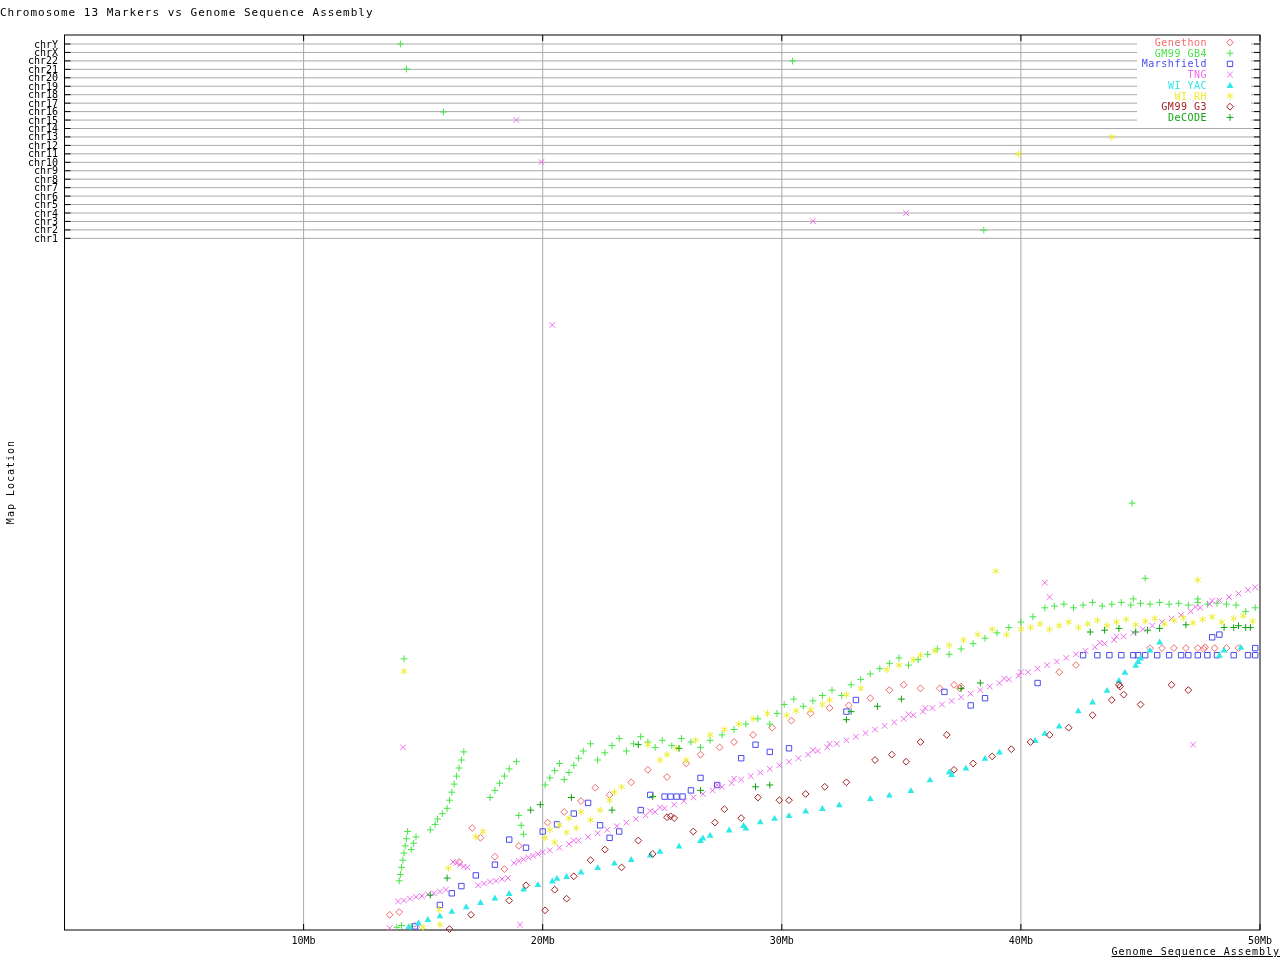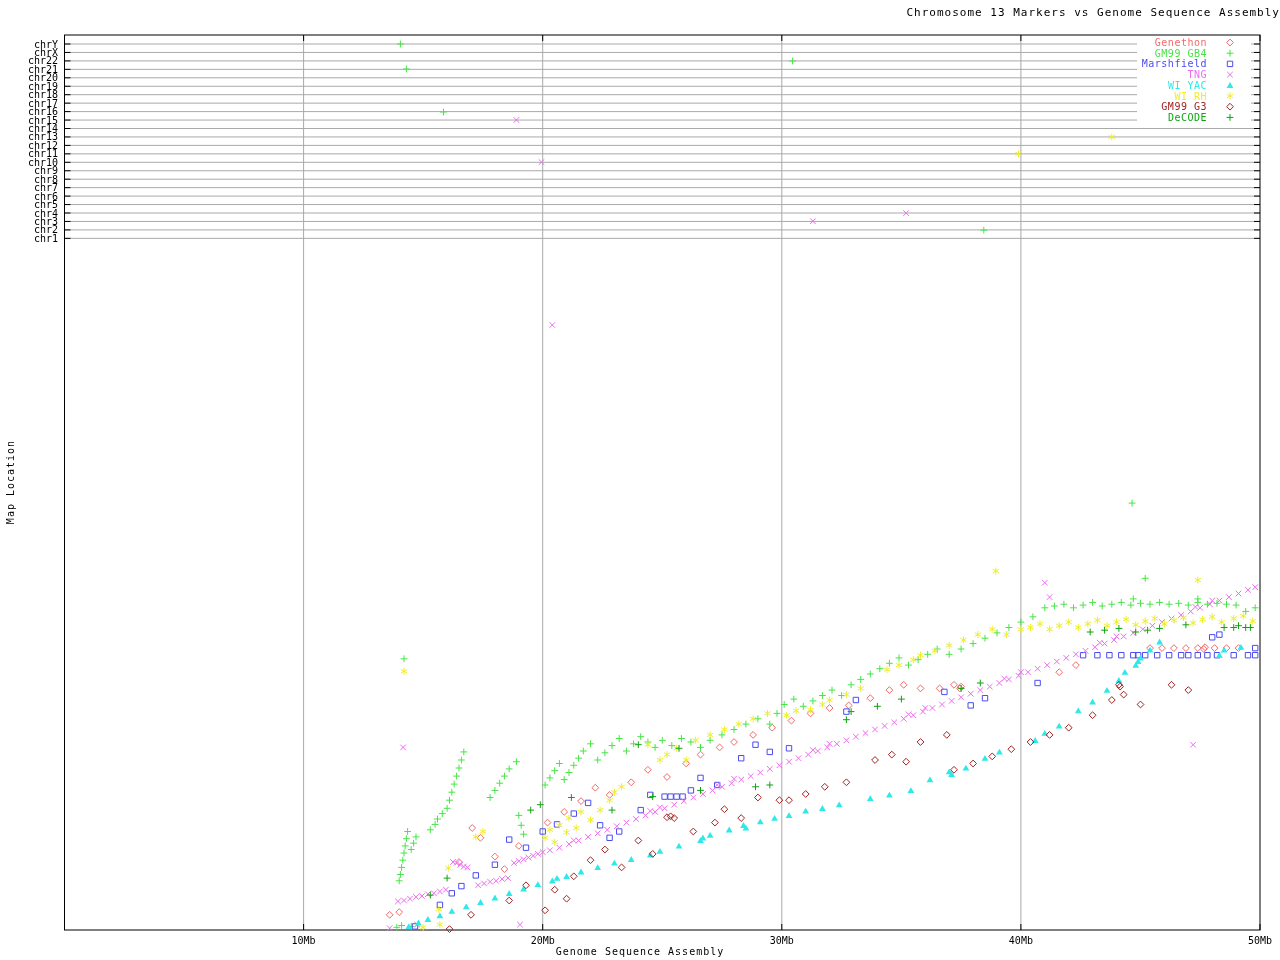--- a/index.html
+++ b/index.html
@@ -1,21 +1,21 @@
 <!DOCTYPE html>
 <html><head>
 <meta charset="utf-8">
 <style>
   html,body{margin:0;padding:0;background:#fff;}
   .canvas{position:relative;width:1280px;height:960px;background:#ffffff;overflow:hidden;
           font-family:"DejaVu Sans Mono",monospace;color:#000;}
-  .title{position:absolute;top:6px;left:0;width:1280px;text-align:right;
+  .title{position:absolute;top:6px;left:0;width:1280px;text-align:left;
          font-size:11px;letter-spacing:1px;white-space:pre;}
-  .xlabel{position:absolute;top:946px;left:0;width:1280px;text-align:center;
-          font-size:10px;letter-spacing:1px;white-space:pre;}
+  .xlabel{position:absolute;top:946px;left:0;width:1280px;text-align:right;
+          font-size:10px;letter-spacing:1px;white-space:pre;text-decoration:underline;}
   .ylabel{position:absolute;top:482px;left:10px;transform:translate(-50%,-50%) rotate(-90deg);
           font-size:10px;letter-spacing:1px;white-space:nowrap;}
   svg{position:absolute;top:0;left:0;}
   svg text{font-family:"DejaVu Sans Mono",monospace;}
 </style>
 </head>
 <body>
 
 <div class="canvas">
   <svg id="plot-svg" width="1280" height="960" viewBox="0 0 1280 960">

